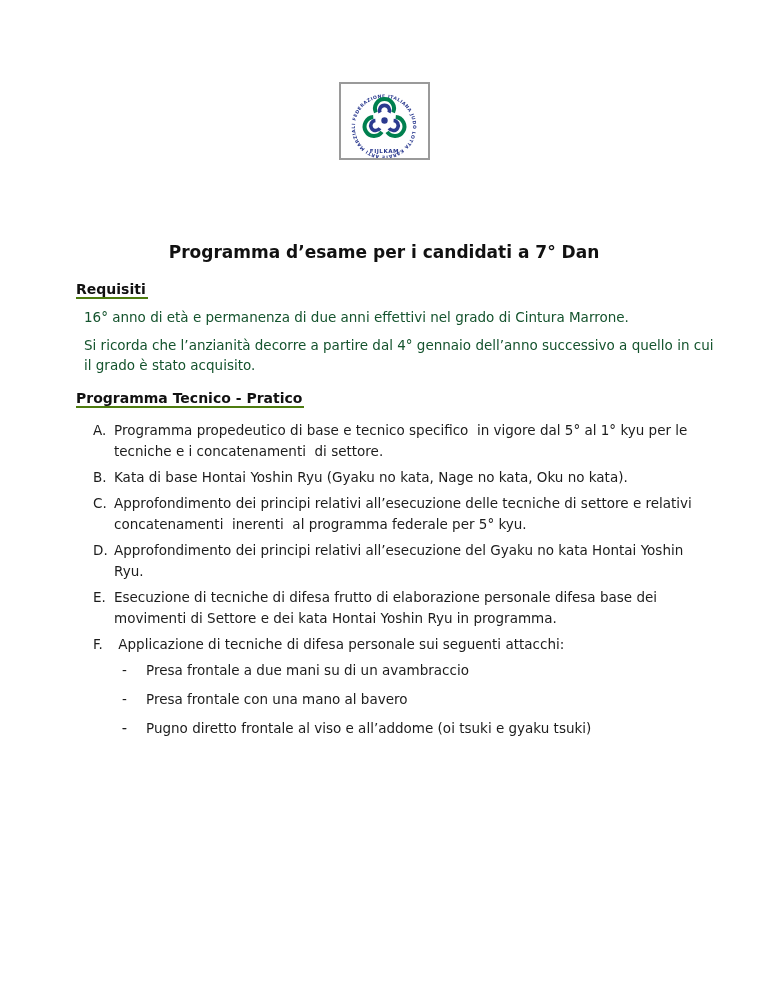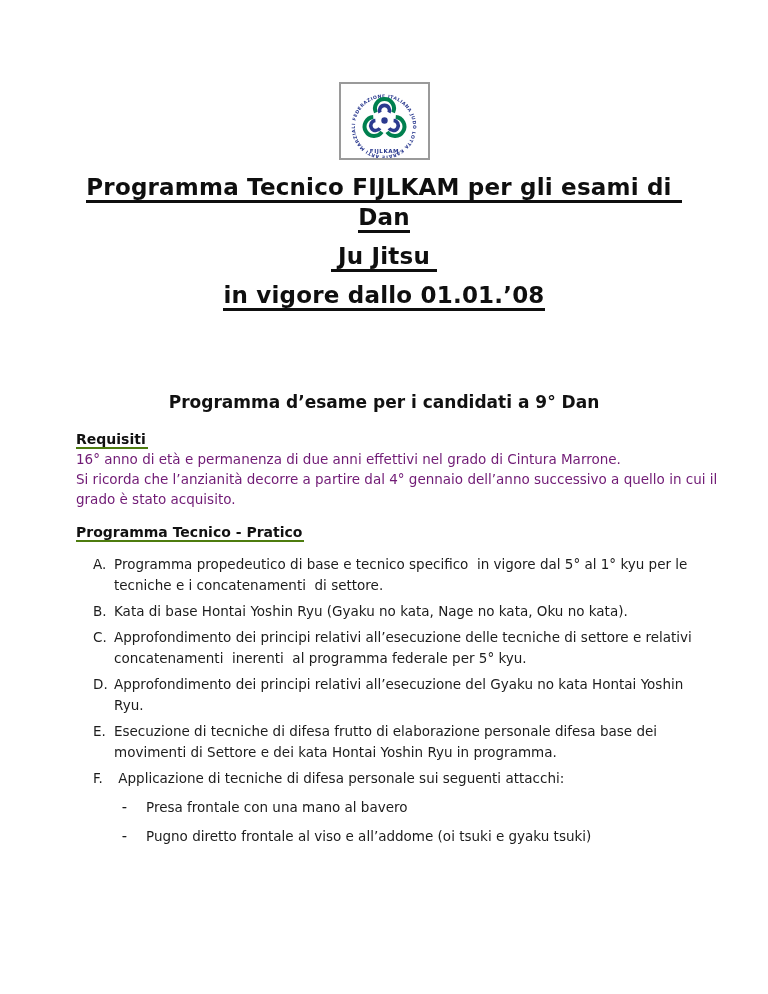--- a/index.html
+++ b/index.html
@@ -28,21 +28,21 @@
     margin:81px 0 16px; text-align:center;
     font-size:17px; line-height:22px; font-weight:bold; color:#111;
   }
   
   .body-col { margin-left:76px; width:655px; font-size:13.5px; }
   .body-col h3 {
     margin:0; font-size:14px; line-height:20px; font-weight:bold; color:#111;
   }
   .u2 { border-bottom:2px solid #4d7c0f; padding-right:2px; }
   .body-col p {
-    margin:0; line-height:20px; white-space:pre-wrap; color:#701a75;
+    margin:8px; line-height:20px; white-space:pre-wrap; color:#14532d;
   }
   .p1 { margin-top:7px; }
   .p2 { margin-top:6px; }
   .h3b { margin-top:13px !important; }
   
   ol.letter-list { list-style:none; margin:12px 0 0; padding:0; }
   ol.letter-list > li {
     position:relative; padding-left:38px; width:595px;
     line-height:21px; margin-bottom:5px;
   }
@@ -80,27 +80,22 @@
         <g transform="rotate(240 43.5 36.5)">
           <path d="M 34.9,28.5 A 9.5,9.5 0 1 1 52.1,28.5" fill="none" stroke-width="4" stroke="#00804f"></path>
           <path d="M 39,28.6 A 5,5 0 1 1 48,28.6" fill="none" stroke-width="3.6" stroke="#2b3a8f"></path>
         </g>
         <circle cx="43.5" cy="36.5" r="3.2" fill="#2b3a8f"></circle>
       </g>
       <text x="43.5" y="69" text-anchor="middle" font-size="5.6" font-weight="bold" letter-spacing="0.5" font-family="DejaVu Sans, sans-serif" fill="#2b3a8f">FIJLKAM</text>
     </svg>
   </div>
 
-  <div class="title-block">
-    <p><span class="u pad-r">Programma Tecnico FIJLKAM per gli esami di</span><br><span class="u">Dan</span></p>
-    <p><span class="u pad-lr">Ju Jitsu</span></p>
-    <p><span class="u">in vigore dallo 01.01.’08</span></p>
-  </div>
 
-  <h2 class="section-heading">Programma d’esame per i candidati a 9° Dan</h2>
+  <h2 class="section-heading">Programma d’esame per i candidati a 7° Dan</h2>
 
   <div class="body-col">
 
     <h3><span class="u2">Requisiti</span></h3>
 
     <p class="p1">16° anno di età e permanenza di due anni effettivi nel grado di Cintura Marrone.</p>
 
     <p class="p2">Si ricorda che l’anzianità decorre a partire dal 4° gennaio dell’anno successivo a quello in cui il grado è stato acquisito.</p>
 
     <h3 class="h3b"><span class="u2">Programma Tecnico - Pratico</span></h3>
@@ -128,20 +123,21 @@
       </li>
       <li>
         <span class="marker">F.</span>
         <span class="txt"> Applicazione di tecniche di difesa personale sui seguenti attacchi:</span>
       </li>
     </ol>
 
     <ul class="dash-list">
       <li>
         <span class="marker">-</span>
+        <span class="txt">Presa frontale a due mani su di un avambraccio</span>
       </li>
       <li>
         <span class="marker">-</span>
         <span class="txt">Presa frontale con una mano al bavero</span>
       </li>
       <li>
         <span class="marker">-</span>
       </li>
       <li>
         <span class="marker">-</span>

